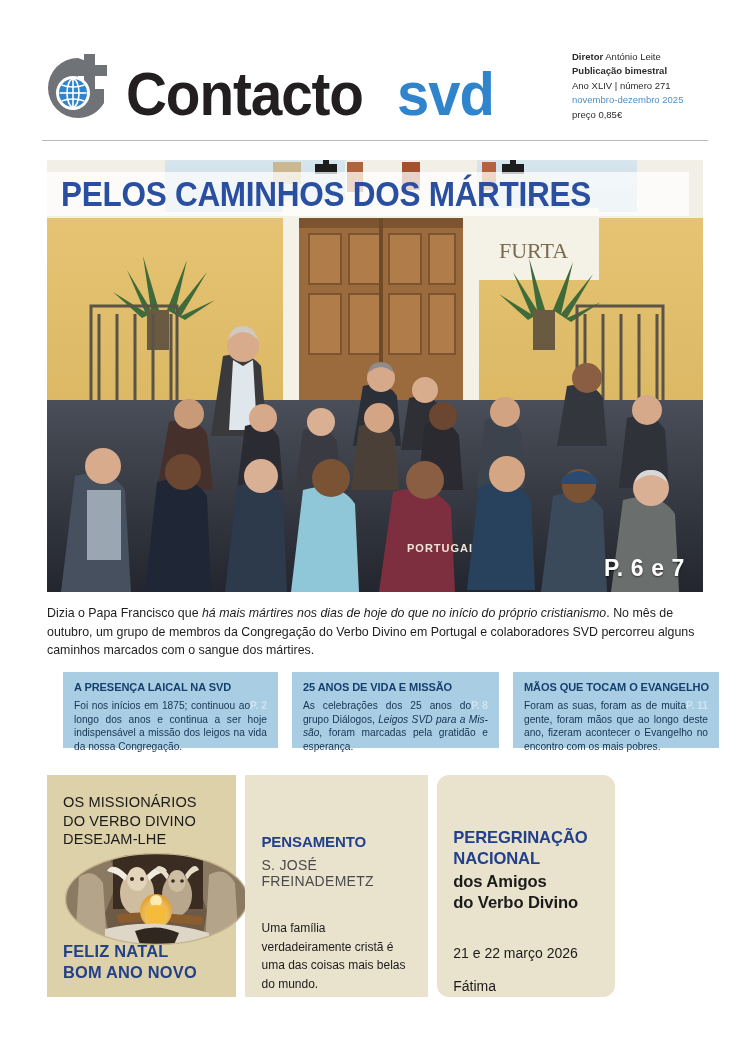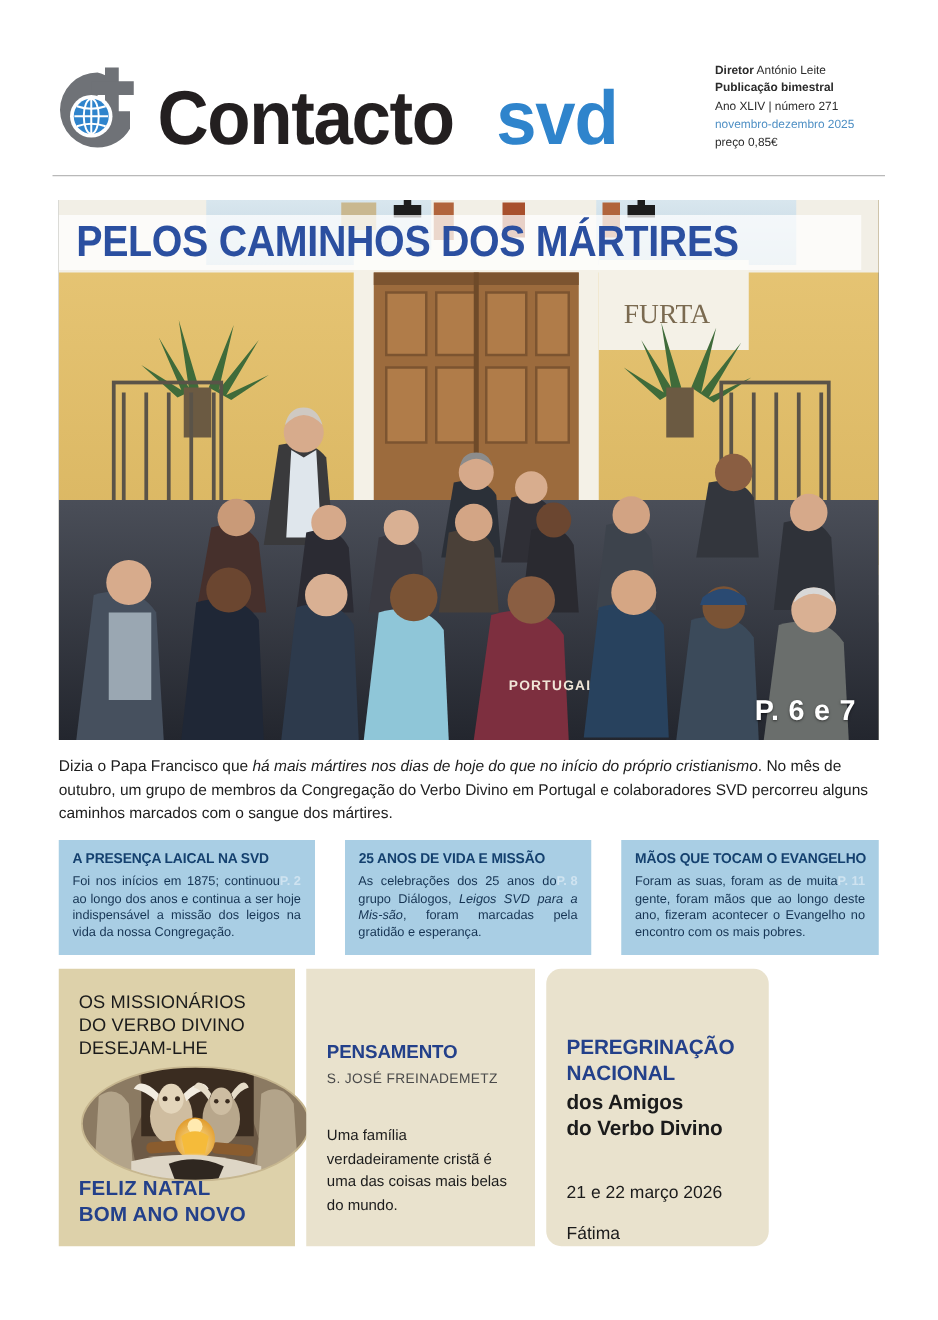--- a/index.html
+++ b/index.html
@@ -54,21 +54,21 @@
   }
 
   
   .lead {
     position:absolute; left:47px; top:604px; width:656px;
     font-size:12.4px; line-height:18.6px; color:#1d1d1d; text-align:left;
   }
   .lead i { font-style:italic; }
 
   
-  .teasers { position:absolute; left:47px; top:672px; width:656px; height:92px; display:flex; gap:24px; }
+  .teasers { position:absolute; left:63px; top:672px; width:656px; height:76px; display:flex; gap:14px; }
   .teaser { background:#a9cee4; padding:9px 11px 8px 11px; position:relative; }
   .teaser.t1 { width:220px; }
   .teaser.t2 { width:212px; }
   .teaser.t3 { width:206px; }
   .teaser h3 {
     font-size:11.4px; font-weight:bold; color:#14406e; margin-bottom:6px;
     letter-spacing:-0.1px; white-space:nowrap;
     transform:scaleX(0.97); transform-origin:left center;
   }
   .teaser p { font-size:10.2px; line-height:13.6px; color:#153352; text-align:justify; }
@@ -88,21 +88,21 @@
   }
   .oval-wrap { position:absolute; left:18px; top:78px; width:183px; height:92px; }
   .oval-wrap svg { display:block; width:183px; height:92px; }
   .xmas-bot {
     position:absolute; left:16px; bottom:14px;
     font-size:16.4px; line-height:21px; font-weight:bold; color:#23408a;
     letter-spacing:0.2px;
   }
 
   .p-title { font-size:15px; font-weight:bold; color:#23408a; margin-top:44px; letter-spacing:-0.1px; }
-  .p-author { font-size:11px; color:#4a4a4a; margin-top:7px; letter-spacing:0.3px; }
+  .p-author { font-size:14px; color:#4a4a4a; margin-top:7px; letter-spacing:0.3px; }
   .p-quote { font-size:12px; line-height:18.6px; color:#1b1b1b; margin-top:30px; }
 
   .pg-title { font-size:16.6px; line-height:21px; font-weight:bold; color:#23408a; margin-top:38px; letter-spacing:-0.1px; }
   .pg-sub { font-size:16.6px; line-height:21px; font-weight:bold; color:#1b1b1b; margin-top:2px; letter-spacing:-0.1px; }
   .pg-date { font-size:14px; line-height:20px; color:#1b1b1b; margin-top:30px; }
   .pg-place { font-size:14px; line-height:20px; color:#1b1b1b; margin-top:13px; }
 </style>
 </head>
 <body>
 

